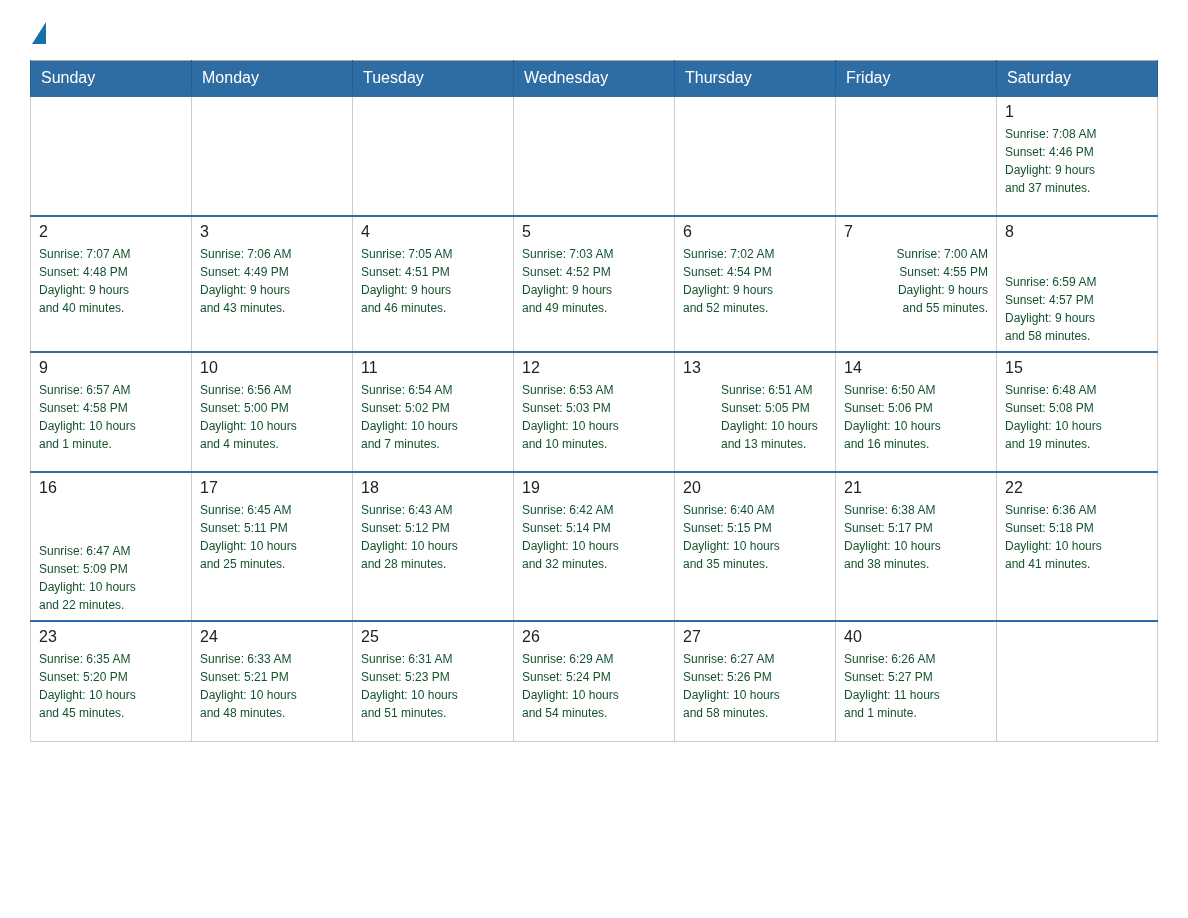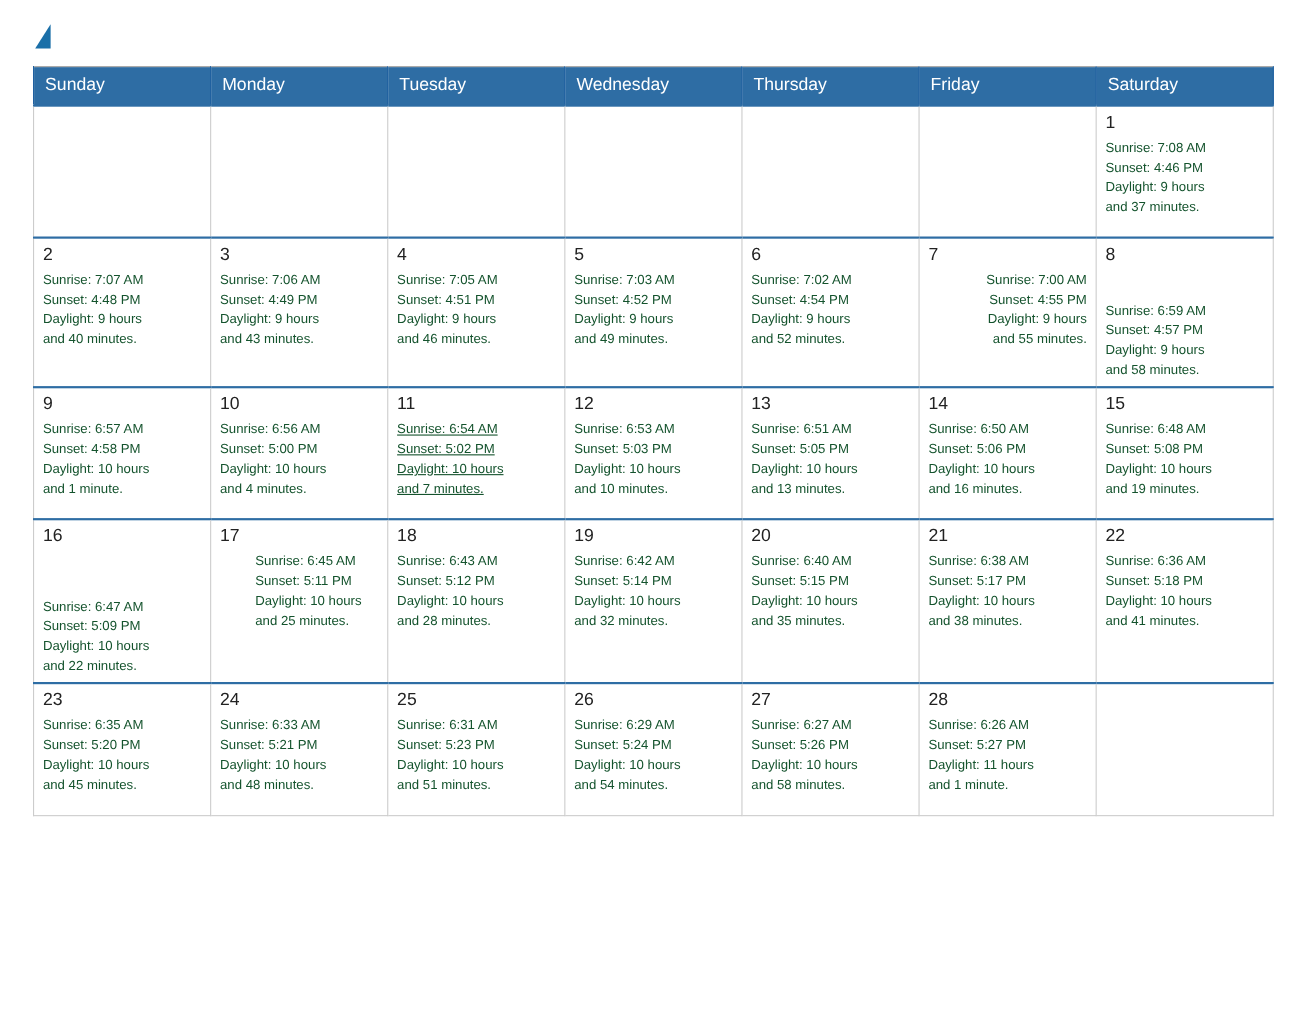--- a/index.html
+++ b/index.html
@@ -212,35 +212,35 @@
         </td>
         <td>
           <span class="day-number">10</span>
           <div class="day-info" style="white-space: pre-line;">Sunrise: 6:56 AM
 Sunset: 5:00 PM
 Daylight: 10 hours
 and 4 minutes.</div>
         </td>
         <td>
           <span class="day-number">11</span>
-          <div class="day-info" style="white-space: pre-line; text-decoration: underline;">Sunrise: 6:54 AM
+          <div class="day-info" style="white-space: pre-line;">Sunrise: 6:54 AM
 Sunset: 5:02 PM
 Daylight: 10 hours
 and 7 minutes.</div>
         </td>
         <td>
           <span class="day-number">12</span>
           <div class="day-info" style="white-space: pre-line;">Sunrise: 6:53 AM
 Sunset: 5:03 PM
 Daylight: 10 hours
 and 10 minutes.</div>
         </td>
         <td>
           <span class="day-number">13</span>
-          <div class="day-info" style="white-space: pre-line;">Sunrise: 6:51 AM
+          <div class="day-info" style="white-space: pre-line; margin-left: 38px;">Sunrise: 6:51 AM
 Sunset: 5:05 PM
 Daylight: 10 hours
 and 13 minutes.</div>
         </td>
         <td>
           <span class="day-number">14</span>
           <div class="day-info" style="white-space: pre-line;">Sunrise: 6:50 AM
 Sunset: 5:06 PM
 Daylight: 10 hours
 and 16 minutes.</div>
@@ -256,21 +256,21 @@
       <tr>
         <td>
           <span class="day-number">16</span>
           <div class="day-info" style="white-space: pre-line; margin-top: 45px;">Sunrise: 6:47 AM
 Sunset: 5:09 PM
 Daylight: 10 hours
 and 22 minutes.</div>
         </td>
         <td>
           <span class="day-number">17</span>
-          <div class="day-info" style="white-space: pre-line; margin-left: 32px;">Sunrise: 6:45 AM
+          <div class="day-info" style="white-space: pre-line;">Sunrise: 6:45 AM
 Sunset: 5:11 PM
 Daylight: 10 hours
 and 25 minutes.</div>
         </td>
         <td>
           <span class="day-number">18</span>
           <div class="day-info" style="white-space: pre-line;">Sunrise: 6:43 AM
 Sunset: 5:12 PM
 Daylight: 10 hours
 and 28 minutes.</div>
@@ -334,21 +334,21 @@
 and 54 minutes.</div>
         </td>
         <td>
           <span class="day-number">27</span>
           <div class="day-info" style="white-space: pre-line;">Sunrise: 6:27 AM
 Sunset: 5:26 PM
 Daylight: 10 hours
 and 58 minutes.</div>
         </td>
         <td>
-          <span class="day-number">28</span>
+          <span class="day-number">40</span>
           <div class="day-info" style="white-space: pre-line;">Sunrise: 6:26 AM
 Sunset: 5:27 PM
 Daylight: 11 hours
 and 1 minute.</div>
         </td>
         <td class="empty-cell"></td>
       </tr>
     </tbody>
 </table>
 

